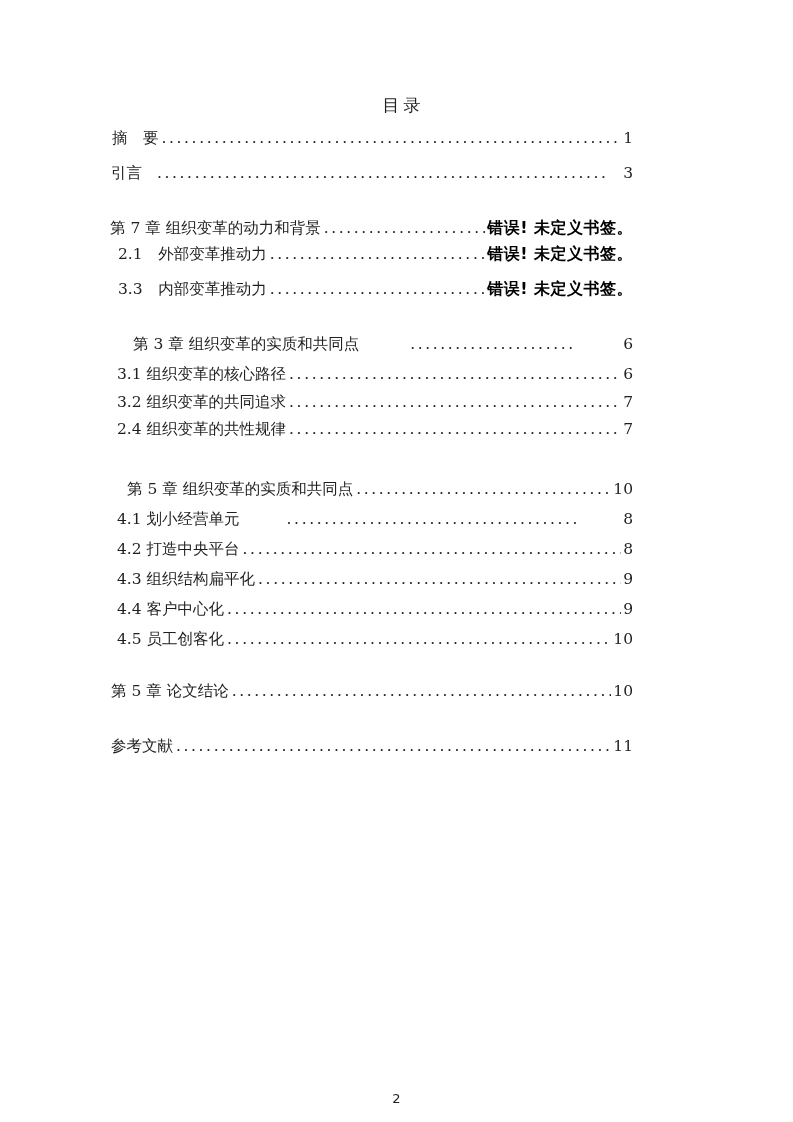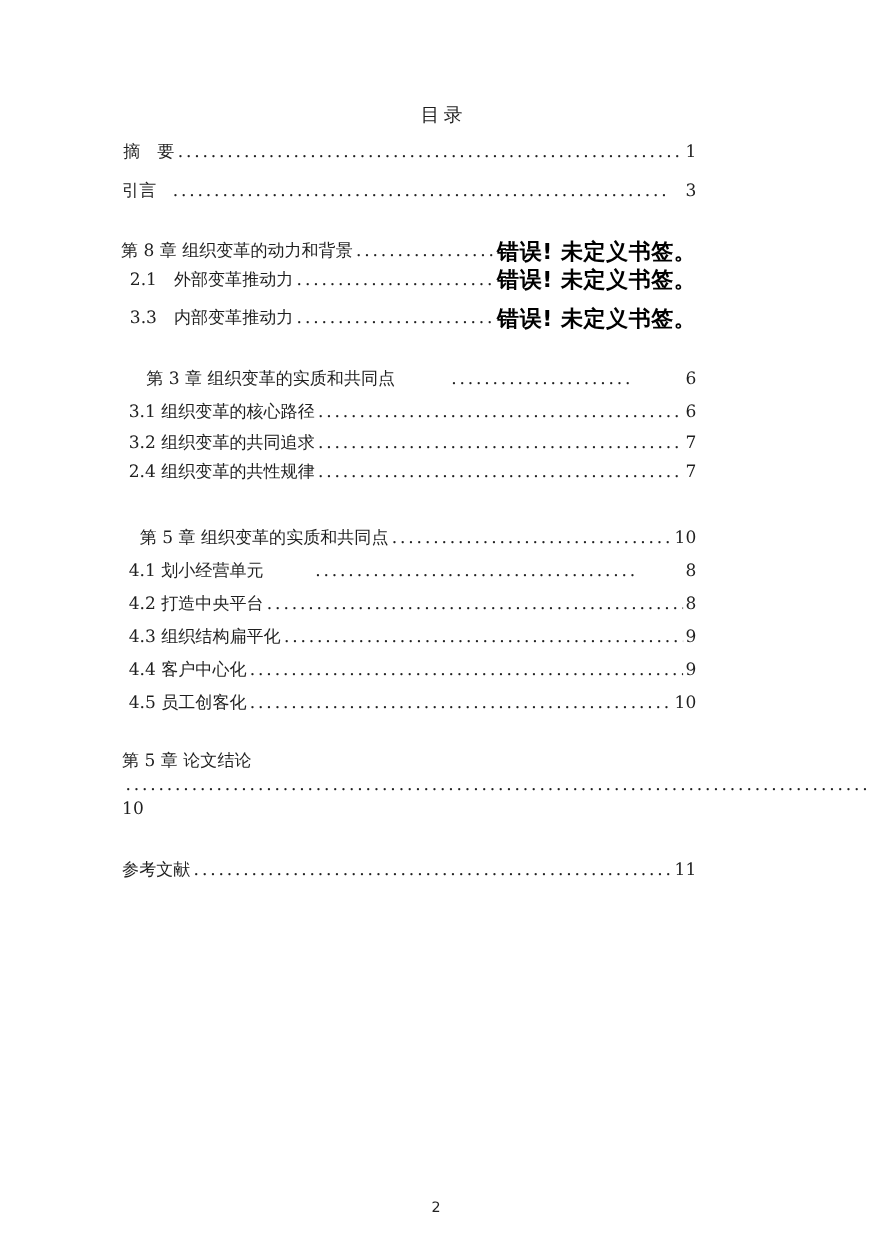--- a/index.html
+++ b/index.html
@@ -29,21 +29,21 @@
     text-align: center;
     transform: translateX(32px);
     font-size: 17px;
     line-height: 22px;
     letter-spacing: 4px;
     color: #1f1f1f;
   }
   .toc-list { width: 100%; }
   .toc-row {
     display: flex;
-    align-items: flex-start;
+    align-items: center;
     font-size: 15.5px;
     line-height: 22px;
     white-space: nowrap;
   }
   .toc-text {
     flex: 0 0 auto;
     color: #1f1f1f;
   }
   .dots {
     flex: 1 1 auto;
@@ -57,21 +57,21 @@
     letter-spacing: 2.6px;
     font-size: 15.5px;
   }
   .pagenum {
     flex: 0 0 auto;
     color: #1f1f1f;
   }
   .pagenum.error-text {
     font-family: "DejaVu Sans", "Liberation Sans", sans-serif;
     font-weight: 700;
-    font-size: 20px;
+    font-size: 16px;
     letter-spacing: 0.5px;
     color: #000000;
   }
   .footer-page-number {
     position: absolute;
     left: 0; right: 0;
     top: 1091px;
     text-align: center;
     font-family: "DejaVu Sans", "Liberation Sans", sans-serif;
     font-size: 13px;
@@ -91,21 +91,21 @@
     <span class="pagenum">1</span>
   </div>
 
   <div class="toc-row" style="margin-top: 13px; margin-left: 1px; gap: 12px;">
     <span class="toc-text">引言</span>
     <span class="dots"></span>
     <span class="pagenum">3</span>
   </div>
 
   <div class="toc-row" style="margin-top: 33px; margin-left: 0px;">
-    <span class="toc-text">第 8 章 组织变革的动力和背景</span>
+    <span class="toc-text">第 7 章 组织变革的动力和背景</span>
     <span class="dots"></span>
     <span class="pagenum error-text">错误! 未定义书签。</span>
   </div>
 
   <div class="toc-row" style="margin-top: 4px; margin-left: 8px;">
     <span class="toc-text">2.1　外部变革推动力</span>
     <span class="dots"></span>
     <span class="pagenum error-text">错误! 未定义书签。</span>
   </div>
 
@@ -168,21 +168,21 @@
     <span class="dots"></span>
     <span class="pagenum">9</span>
   </div>
 
   <div class="toc-row" style="margin-top: 8px; margin-left: 7px;">
     <span class="toc-text">4.5 员工创客化</span>
     <span class="dots"></span>
     <span class="pagenum">10</span>
   </div>
 
-  <div class="toc-row" style="margin-top: 30px; margin-left: 1px; flex-direction: column;">
+  <div class="toc-row" style="margin-top: 30px; margin-left: 1px;">
     <span class="toc-text">第 5 章 论文结论</span>
     <span class="dots"></span>
     <span class="pagenum">10</span>
   </div>
 
   <div class="toc-row" style="margin-top: 33px; margin-left: 1px;">
     <span class="toc-text">参考文献</span>
     <span class="dots"></span>
     <span class="pagenum">11</span>
   </div>

